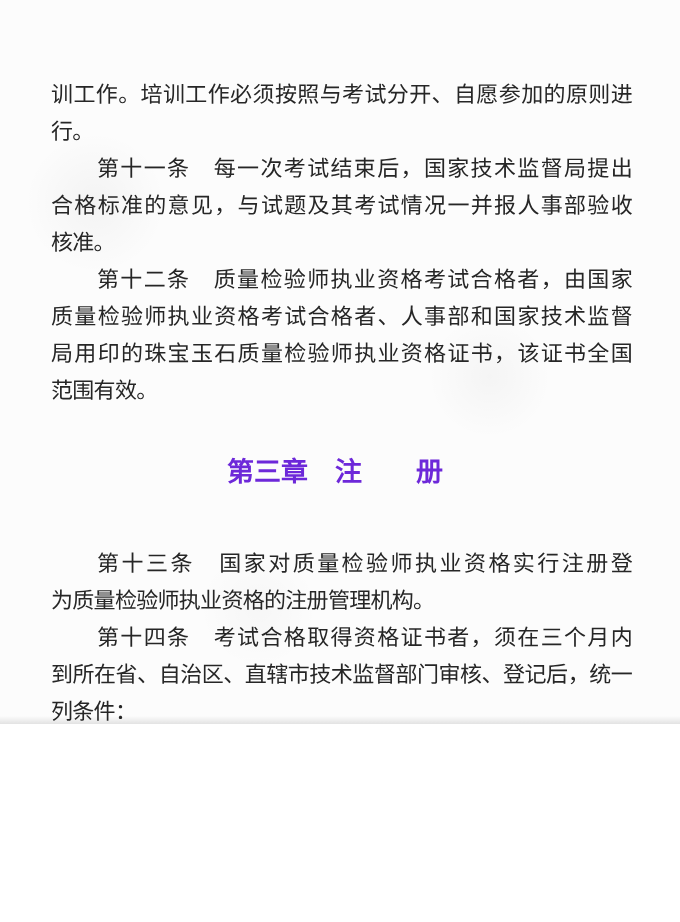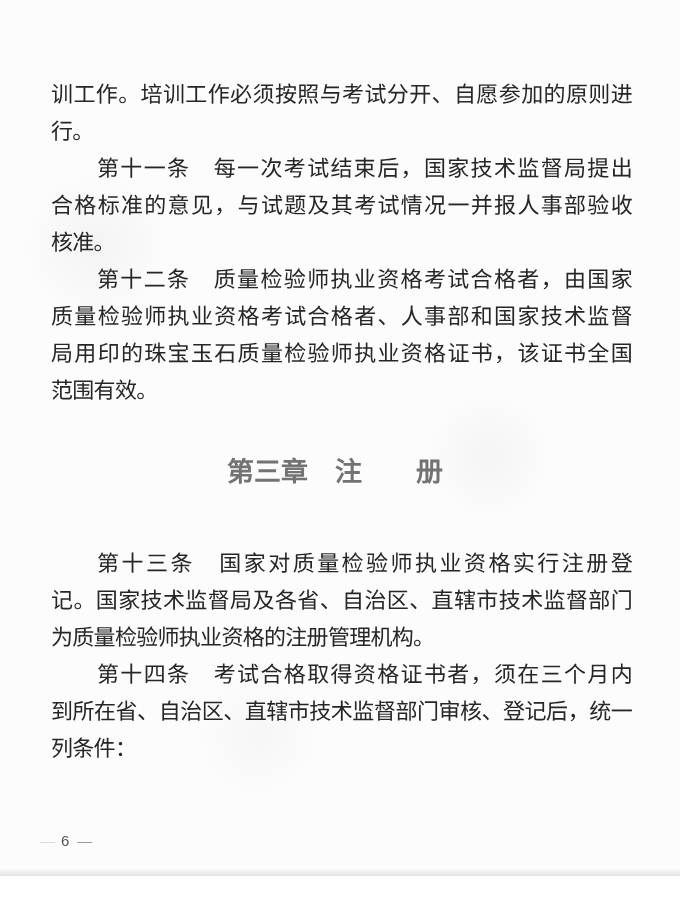--- a/index.html
+++ b/index.html
@@ -3,21 +3,21 @@
 <meta charset="utf-8">
 <style>
   html, body {
     margin: 0;
     padding: 0;
     background: #ffffff;
   }
   .page {
     position: relative;
     width: 680px;
-    height: 876px;
+    height: 724px;
     overflow: hidden;
     background: #fcfcfc;
     color: #262626;
     font-family: "Liberation Serif", "DejaVu Serif", serif;
   }
   
   .page::before {
     content: "";
     position: absolute;
     inset: 0;
@@ -52,21 +52,21 @@
     position: absolute;
     top: 454px;
     left: 45px;
     width: 580px;
     height: 37px;
     line-height: 37px;
     text-align: center;
     font-size: 27px;
     font-weight: 700;
     font-family: "Liberation Sans", "DejaVu Sans", sans-serif;
-    color: #737373;
+    color: #6d28d9;
   }
   .pagenum {
     position: absolute;
     top: 831px;
     left: 40px;
     height: 20px;
     line-height: 20px;
     font-size: 15px;
     font-family: "Liberation Sans", "DejaVu Sans", sans-serif;
     color: #4a4a4a;
@@ -109,21 +109,20 @@
     <div class="line j ind">第十二条　质量检验师执业资格考试合格者，由国家</div>
     <div class="line j">质量检验师执业资格考试合格者、人事部和国家技术监督</div>
     <div class="line j">局用印的珠宝玉石质量检验师执业资格证书，该证书全国</div>
     <div class="line">范围有效。</div>
   </div>
 
   <div class="chapter-heading">第三章　注　　册</div>
 
   <div class="textblock" id="block-lower">
     <div class="line j ind">第十三条　国家对质量检验师执业资格实行注册登</div>
-    <div class="line j">记。国家技术监督局及各省、自治区、直辖市技术监督部门</div>
     <div class="line">为质量检验师执业资格的注册管理机构。</div>
     <div class="line j ind">第十四条　考试合格取得资格证书者，须在三个月内</div>
     <div class="line j">到所在省、自治区、直辖市技术监督部门审核、登记后，统一</div>
     <div class="line">列条件：</div>
   </div>
 
   <div class="pagenum">
     <span class="dash-left">—</span><span class="num">6</span><span class="dash-right">—</span>
   </div>
 

